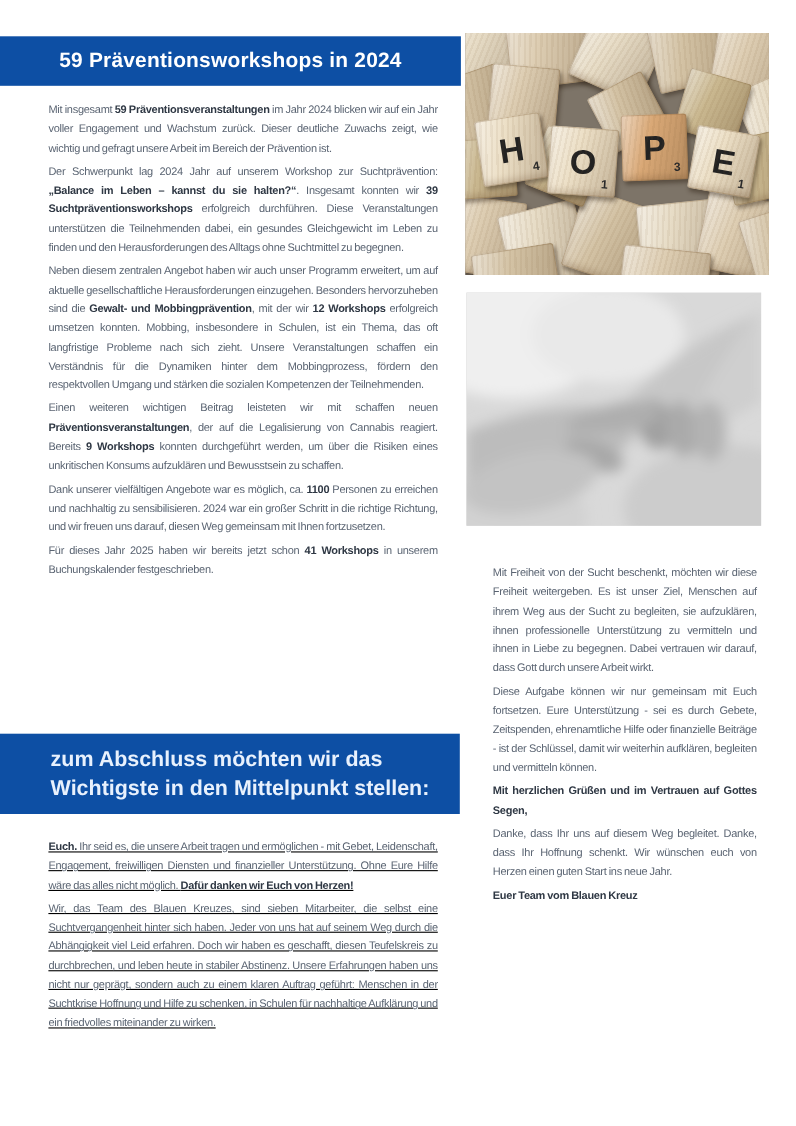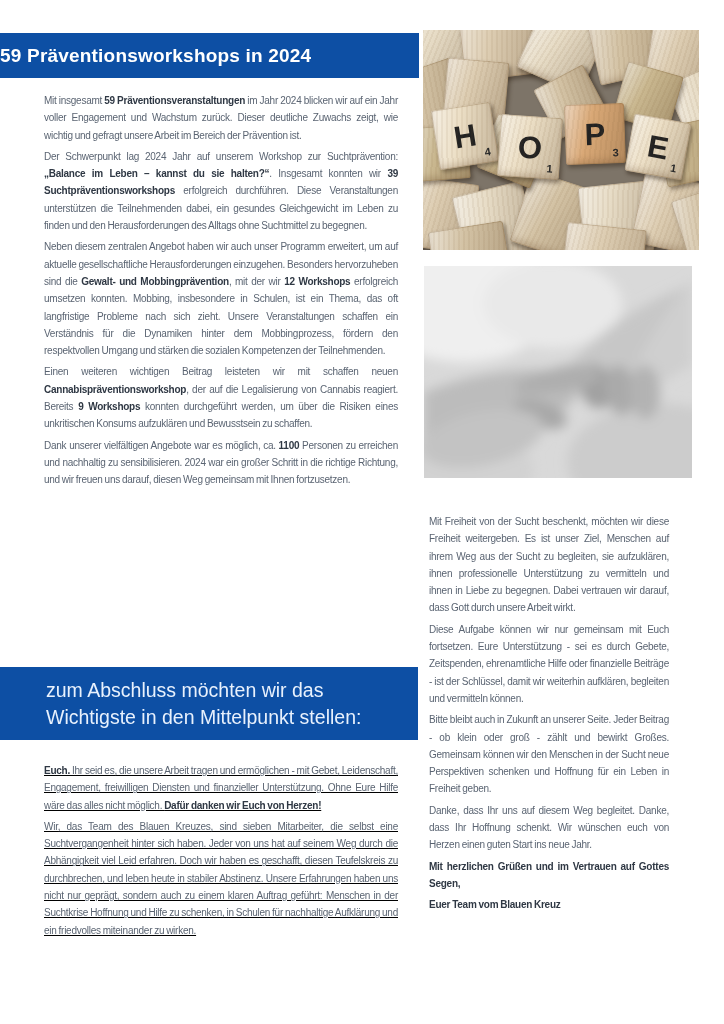--- a/index.html
+++ b/index.html
@@ -2,36 +2,36 @@
 <html style="--banner-blue: #0d4fa4; --banner-text: #ffffff; --banner2-text: #e8f1fd; --body-text: #5a6472; --bold-text: #2f3844;"><head>
 <meta charset="utf-8">
 <style>
   html,body{margin:0;padding:0;background:#ffffff;}
   .page{
     position:relative;width:724px;height:1024px;background:#fff;overflow:hidden;
     font-family:"Liberation Sans", sans-serif;
   }
   
   .banner{position:absolute;background:var(--banner-blue,#0d4fa4);box-sizing:border-box;}
-  .banner1{left:0;top:33px;width:419px;height:45px;display:flex;align-items:center;justify-content:flex-start;}
+  .banner1{left:0;top:33px;width:419px;height:45px;display:flex;align-items:center;justify-content:center;}
   .banner1 h1{margin:0;font-size:19px;font-weight:bold;color:var(--banner-text,#ffffff);letter-spacing:.2px;}
   .banner2{left:0;top:667px;width:418px;height:73px;padding:10px 22px 0 46px;}
-  .banner2 h2{margin:0;font-size:19.5px;font-weight:normal;line-height:27px;color:var(--banner2-text,#e8f1fd);}
+  .banner2 h2{margin:0;font-size:19.5px;font-weight:bold;line-height:27px;color:var(--banner2-text,#e8f1fd);}
   
   .textcol{position:absolute;}
   .textcol p{
     margin:0 0 4px 0;text-align:justify;
     font-size:10px;line-height:17.3px;
     letter-spacing:-0.25px;word-spacing:-0.6px;
     color:var(--body-text,#5a6472);
   }
   .textcol p b{font-weight:bold;color:var(--bold-text,#2f3844);}
   .col-left{left:44px;top:92px;width:354px;}
   .col-bottom-left{left:44px;top:762px;width:354px;text-decoration:underline;}
-  .col-right{left:429px;top:513px;width:240px;}
+  .col-right{left:448px;top:513px;width:240px;}
   
   .hope{left:423px;top:30px;width:276px;height:220px;position:absolute;overflow:hidden;background:#7d7468;}
   .tile{
     position:absolute;border-radius:3px;
     box-shadow:inset 0 0 0 1px rgba(130,100,60,.30), inset 0 -4px 6px rgba(90,60,30,.22), 2px 3px 4px rgba(45,32,18,.45);
   }
   .tile .grain{position:absolute;inset:0;border-radius:3px;
     background:repeating-linear-gradient(98deg, rgba(120,88,48,.08) 0 2px, rgba(255,255,255,0) 2px 5px);}
   .tile.letter-tile{display:flex;align-items:center;justify-content:center;}
   .tile .glyph{font-weight:bold;font-size:31px;color:#222222;line-height:1;}
@@ -158,35 +158,35 @@
         <ellipse cx="116" cy="148" rx="28" ry="13" fill="#a8a8a8" transform="rotate(18 116 148)"></ellipse>
         <ellipse cx="58" cy="172" rx="62" ry="27" fill="#c3c3c3" transform="rotate(-12 58 172)"></ellipse>
       </g>
     </svg>
   </div>
 
   <div class="textcol col-left">
     <p><span>Mit insgesamt </span><b>59 Präventionsveranstaltungen</b><span> im Jahr 2024 blicken wir auf ein Jahr voller Engagement und Wachstum zurück. Dieser deutliche Zuwachs zeigt, wie wichtig und gefragt unsere Arbeit im Bereich der Prävention ist.</span></p>
     <p><span>Der Schwerpunkt lag 2024 Jahr auf unserem Workshop zur Suchtprävention: </span><b>„Balance im Leben – kannst du sie halten?“</b><span>. Insgesamt konnten wir </span><b>39 Suchtpräventionsworkshops</b><span> erfolgreich durchführen. Diese Veranstaltungen unterstützen die Teilnehmenden dabei, ein gesundes Gleichgewicht im Leben zu finden und den Herausforderungen des Alltags ohne Suchtmittel zu begegnen.</span></p>
     <p><span>Neben diesem zentralen Angebot haben wir auch unser Programm erweitert, um auf aktuelle gesellschaftliche Herausforderungen einzugehen. Besonders hervorzuheben sind die </span><b>Gewalt- und Mobbingprävention</b><span>, mit der wir </span><b>12 Workshops</b><span> erfolgreich umsetzen konnten. Mobbing, insbesondere in Schulen, ist ein Thema, das oft langfristige Probleme nach sich zieht. Unsere Veranstaltungen schaffen ein Verständnis für die Dynamiken hinter dem Mobbingprozess, fördern den respektvollen Umgang und stärken die sozialen Kompetenzen der Teilnehmenden.</span></p>
-    <p><span>Einen weiteren wichtigen Beitrag leisteten wir mit schaffen neuen </span><b>Cannabispräventionsworkshop</b><span>, der auf die Legalisierung von Cannabis reagiert. Bereits </span><b>9 Workshops</b><span> konnten durchgeführt werden, um über die Risiken eines unkritischen Konsums aufzuklären und Bewusstsein zu schaffen.</span></p>
+    <p><span>Einen weiteren wichtigen Beitrag leisteten wir mit schaffen neuen </span><b>Präventionsveranstaltungen</b><span>, der auf die Legalisierung von Cannabis reagiert. Bereits </span><b>9 Workshops</b><span> konnten durchgeführt werden, um über die Risiken eines unkritischen Konsums aufzuklären und Bewusstsein zu schaffen.</span></p>
     <p><span>Dank unserer vielfältigen Angebote war es möglich, ca. </span><b>1100</b><span> Personen zu erreichen und nachhaltig zu sensibilisieren. 2024 war ein großer Schritt in die richtige Richtung, und wir freuen uns darauf, diesen Weg gemeinsam mit Ihnen fortzusetzen.</span></p>
+    <p><span>Für dieses Jahr 2025 haben wir bereits jetzt schon </span><b>41 Workshops</b><span> in unserem Buchungskalender festgeschrieben.</span></p>
   </div>
 
   <div class="banner banner2">
     <h2>zum Abschluss möchten wir das Wichtigste in den Mittelpunkt stellen:</h2>
   </div>
 
   <div class="textcol col-bottom-left">
     <p><b>Euch.</b><span> Ihr seid es, die unsere Arbeit tragen und ermöglichen - mit Gebet, Leidenschaft, Engagement, freiwilligen Diensten und finanzieller Unterstützung. Ohne Eure Hilfe wäre das alles nicht möglich. </span><b>Dafür danken wir Euch von Herzen!</b></p>
     <p><span>Wir, das Team des Blauen Kreuzes, sind sieben Mitarbeiter, die selbst eine Suchtvergangenheit hinter sich haben. Jeder von uns hat auf seinem Weg durch die Abhängigkeit viel Leid erfahren. Doch wir haben es geschafft, diesen Teufelskreis zu durchbrechen, und leben heute in stabiler Abstinenz. Unsere Erfahrungen haben uns nicht nur geprägt, sondern auch zu einem klaren Auftrag geführt: Menschen in der Suchtkrise Hoffnung und Hilfe zu schenken, in Schulen für nachhaltige Aufklärung und ein friedvolles miteinander zu wirken.</span></p>
   </div>
 
   <div class="textcol col-right">
     <p><span>Mit Freiheit von der Sucht beschenkt, möchten wir diese Freiheit weitergeben. Es ist unser Ziel, Menschen auf ihrem Weg aus der Sucht zu begleiten, sie aufzuklären, ihnen professionelle Unterstützung zu vermitteln und ihnen in Liebe zu begegnen. Dabei vertrauen wir darauf, dass Gott durch unsere Arbeit wirkt.</span></p>
     <p><span>Diese Aufgabe können wir nur gemeinsam mit Euch fortsetzen. Eure Unterstützung - sei es durch Gebete, Zeitspenden, ehrenamtliche Hilfe oder finanzielle Beiträge - ist der Schlüssel, damit wir weiterhin aufklären, begleiten und vermitteln können.</span></p>
-    <p><span>Bitte bleibt auch in Zukunft an unserer Seite. Jeder Beitrag - ob klein oder groß - zählt und bewirkt Großes. Gemeinsam können wir den Menschen in der Sucht neue Perspektiven schenken und Hoffnung für ein Leben in Freiheit geben.</span></p>
+    <p><b>Mit herzlichen Grüßen und im Vertrauen auf Gottes Segen,</b></p>
     <p><span>Danke, dass Ihr uns auf diesem Weg begleitet. Danke, dass Ihr Hoffnung schenkt. Wir wünschen euch von Herzen einen guten Start ins neue Jahr.</span></p>
-    <p><b>Mit herzlichen Grüßen und im Vertrauen auf Gottes Segen,</b></p>
     <p><b>Euer Team vom Blauen Kreuz</b></p>
   </div>
 
 </div>
 
 </body></html>

